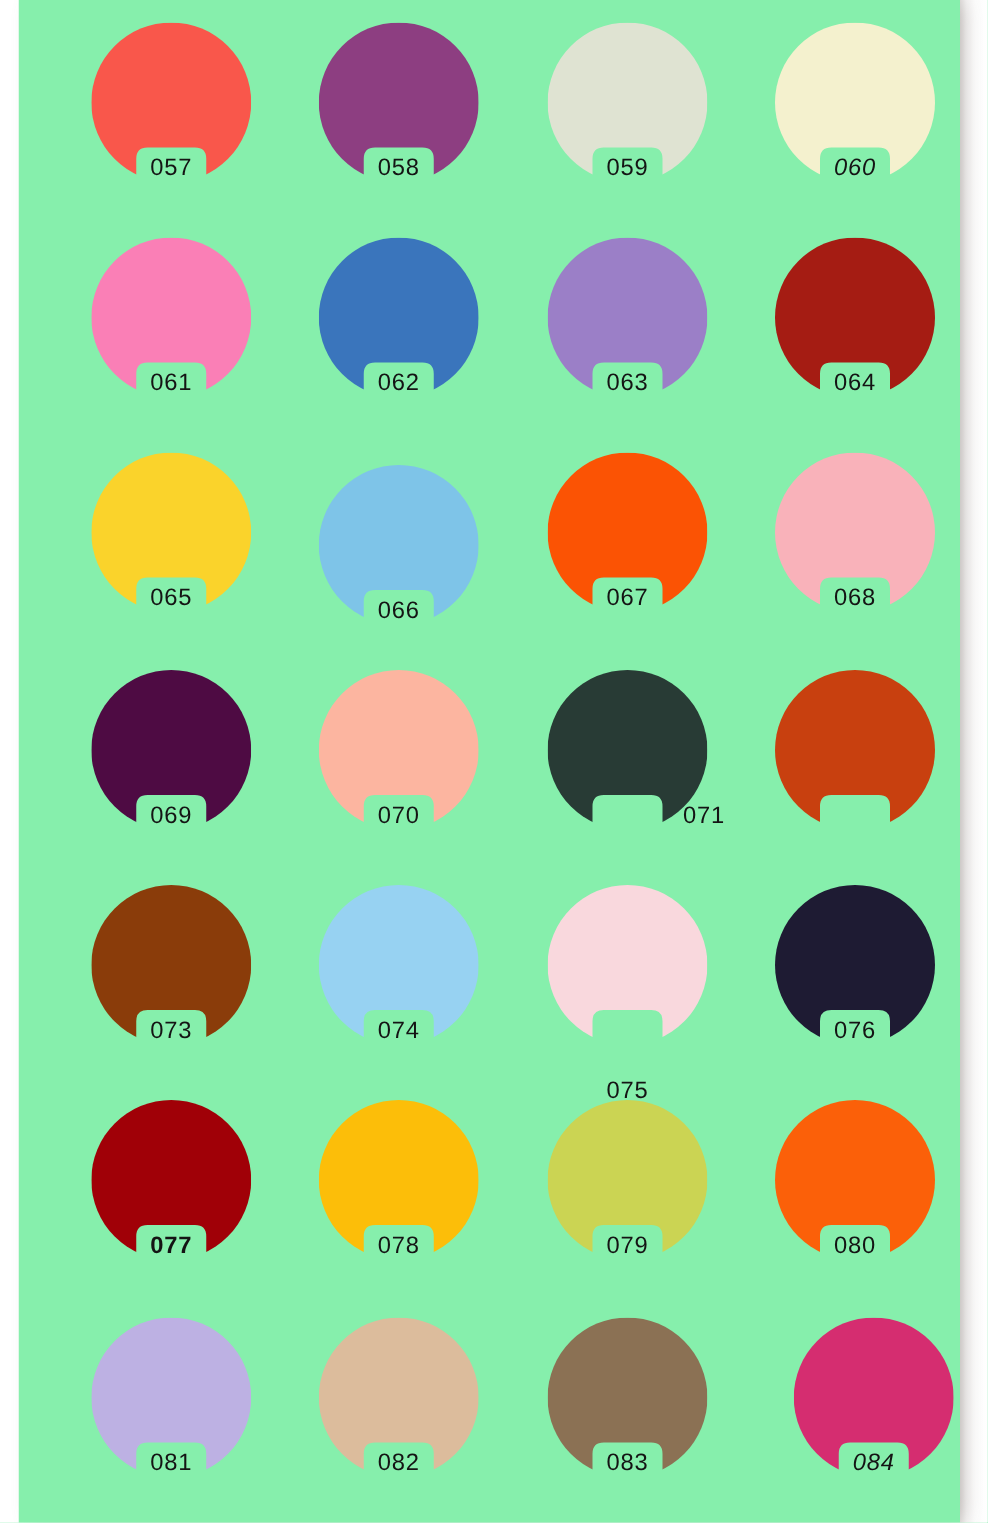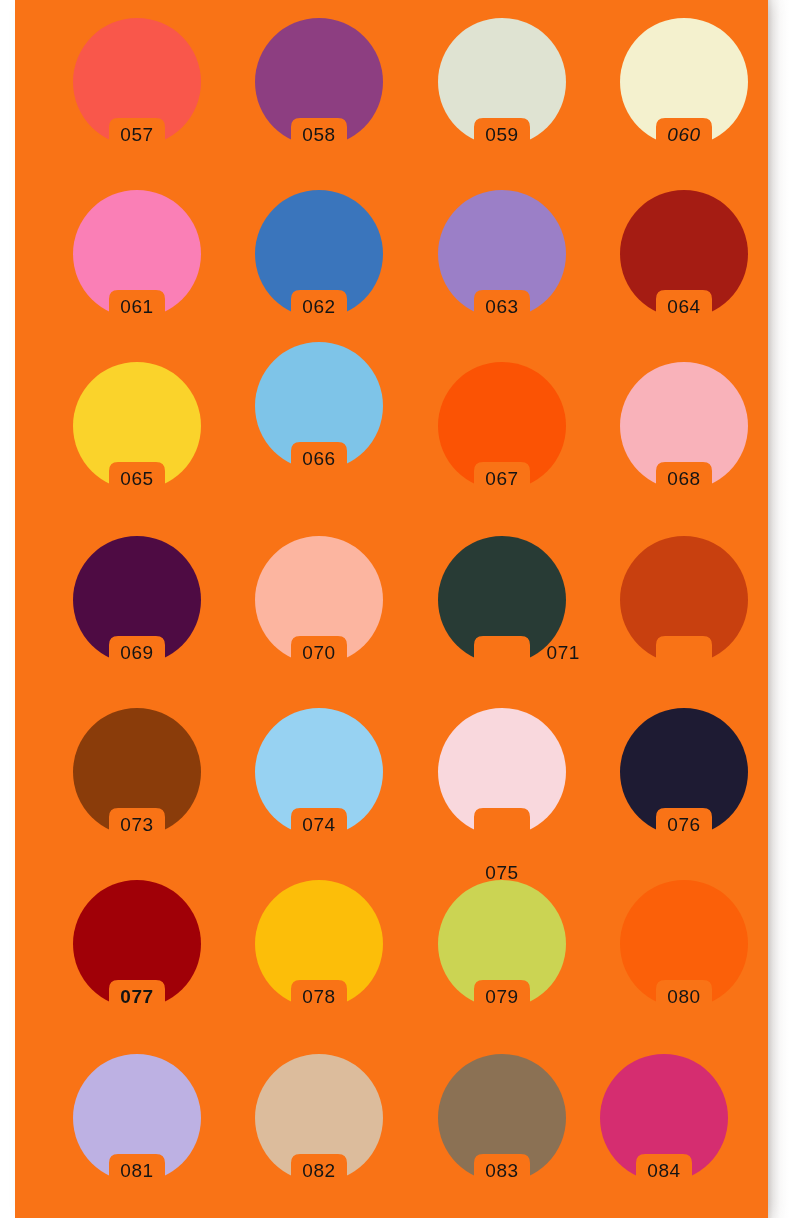--- a/index.html
+++ b/index.html
@@ -14,21 +14,21 @@
     overflow: hidden;
     font-family: "Liberation Sans", "DejaVu Sans", sans-serif;
   }
 
   #swatch-page {
     position: absolute;
     left: 15px;
     top: 0;
     width: 753px;
     height: 1218px;
-    background: #f97316;
+    background: #86efac;
     box-shadow: 6px 0 14px -4px rgba(120,110,105,0.30);
   }
 
   
   #page-edge-shadow {
     position: absolute;
     left: 768px;
     top: 0;
     width: 22px;
     height: 1218px;
@@ -176,21 +176,21 @@
         <svg class="swatch-disc" viewBox="0 0 128 128" width="128" height="128">
           <defs>
             <clipPath id="notch-clip-8">
               <path d="M0,0 H128 V130 H0 Z M36,130 L36,109 Q36,100 45,100 L83,100 Q92,100 92,109 L92,130 Z" clip-rule="evenodd"></path>
             </clipPath>
           </defs>
           <circle cx="64" cy="64" r="64" fill="#FAD32B" clip-path="url(#notch-clip-8)"></circle>
         </svg>
         <div class="swatch-label" style="color: rgb(20, 20, 20);">065</div>
       </div>
-      <div class="swatch" style="left: 240px; top: 342px;">
+      <div class="swatch" style="left: 240px; top: 372px;">
         <svg class="swatch-disc" viewBox="0 0 128 128" width="128" height="128">
           <defs>
             <clipPath id="notch-clip-9">
               <path d="M0,0 H128 V130 H0 Z M36,130 L36,109 Q36,100 45,100 L83,100 Q92,100 92,109 L92,130 Z" clip-rule="evenodd"></path>
             </clipPath>
           </defs>
           <circle cx="64" cy="64" r="64" fill="#7EC4E8" clip-path="url(#notch-clip-9)"></circle>
         </svg>
         <div class="swatch-label" style="color: rgb(20, 20, 20);">066</div>
       </div>
@@ -373,21 +373,21 @@
         <svg class="swatch-disc" viewBox="0 0 128 128" width="128" height="128">
           <defs>
             <clipPath id="notch-clip-26">
               <path d="M0,0 H128 V130 H0 Z M36,130 L36,109 Q36,100 45,100 L83,100 Q92,100 92,109 L92,130 Z" clip-rule="evenodd"></path>
             </clipPath>
           </defs>
           <circle cx="64" cy="64" r="64" fill="#8B7154" clip-path="url(#notch-clip-26)"></circle>
         </svg>
         <div class="swatch-label" style="color: rgb(20, 20, 20);">083</div>
       </div>
-      <div class="swatch" style="left: 585px; top: 1054px;">
+      <div class="swatch" style="left: 620px; top: 1054px; font-style: italic;">
         <svg class="swatch-disc" viewBox="0 0 128 128" width="128" height="128">
           <defs>
             <clipPath id="notch-clip-27">
               <path d="M0,0 H128 V130 H0 Z M36,130 L36,109 Q36,100 45,100 L83,100 Q92,100 92,109 L92,130 Z" clip-rule="evenodd"></path>
             </clipPath>
           </defs>
           <circle cx="64" cy="64" r="64" fill="#D52D70" clip-path="url(#notch-clip-27)"></circle>
         </svg>
         <div class="swatch-label" style="color: rgb(20, 20, 20);">084</div>
       </div>

